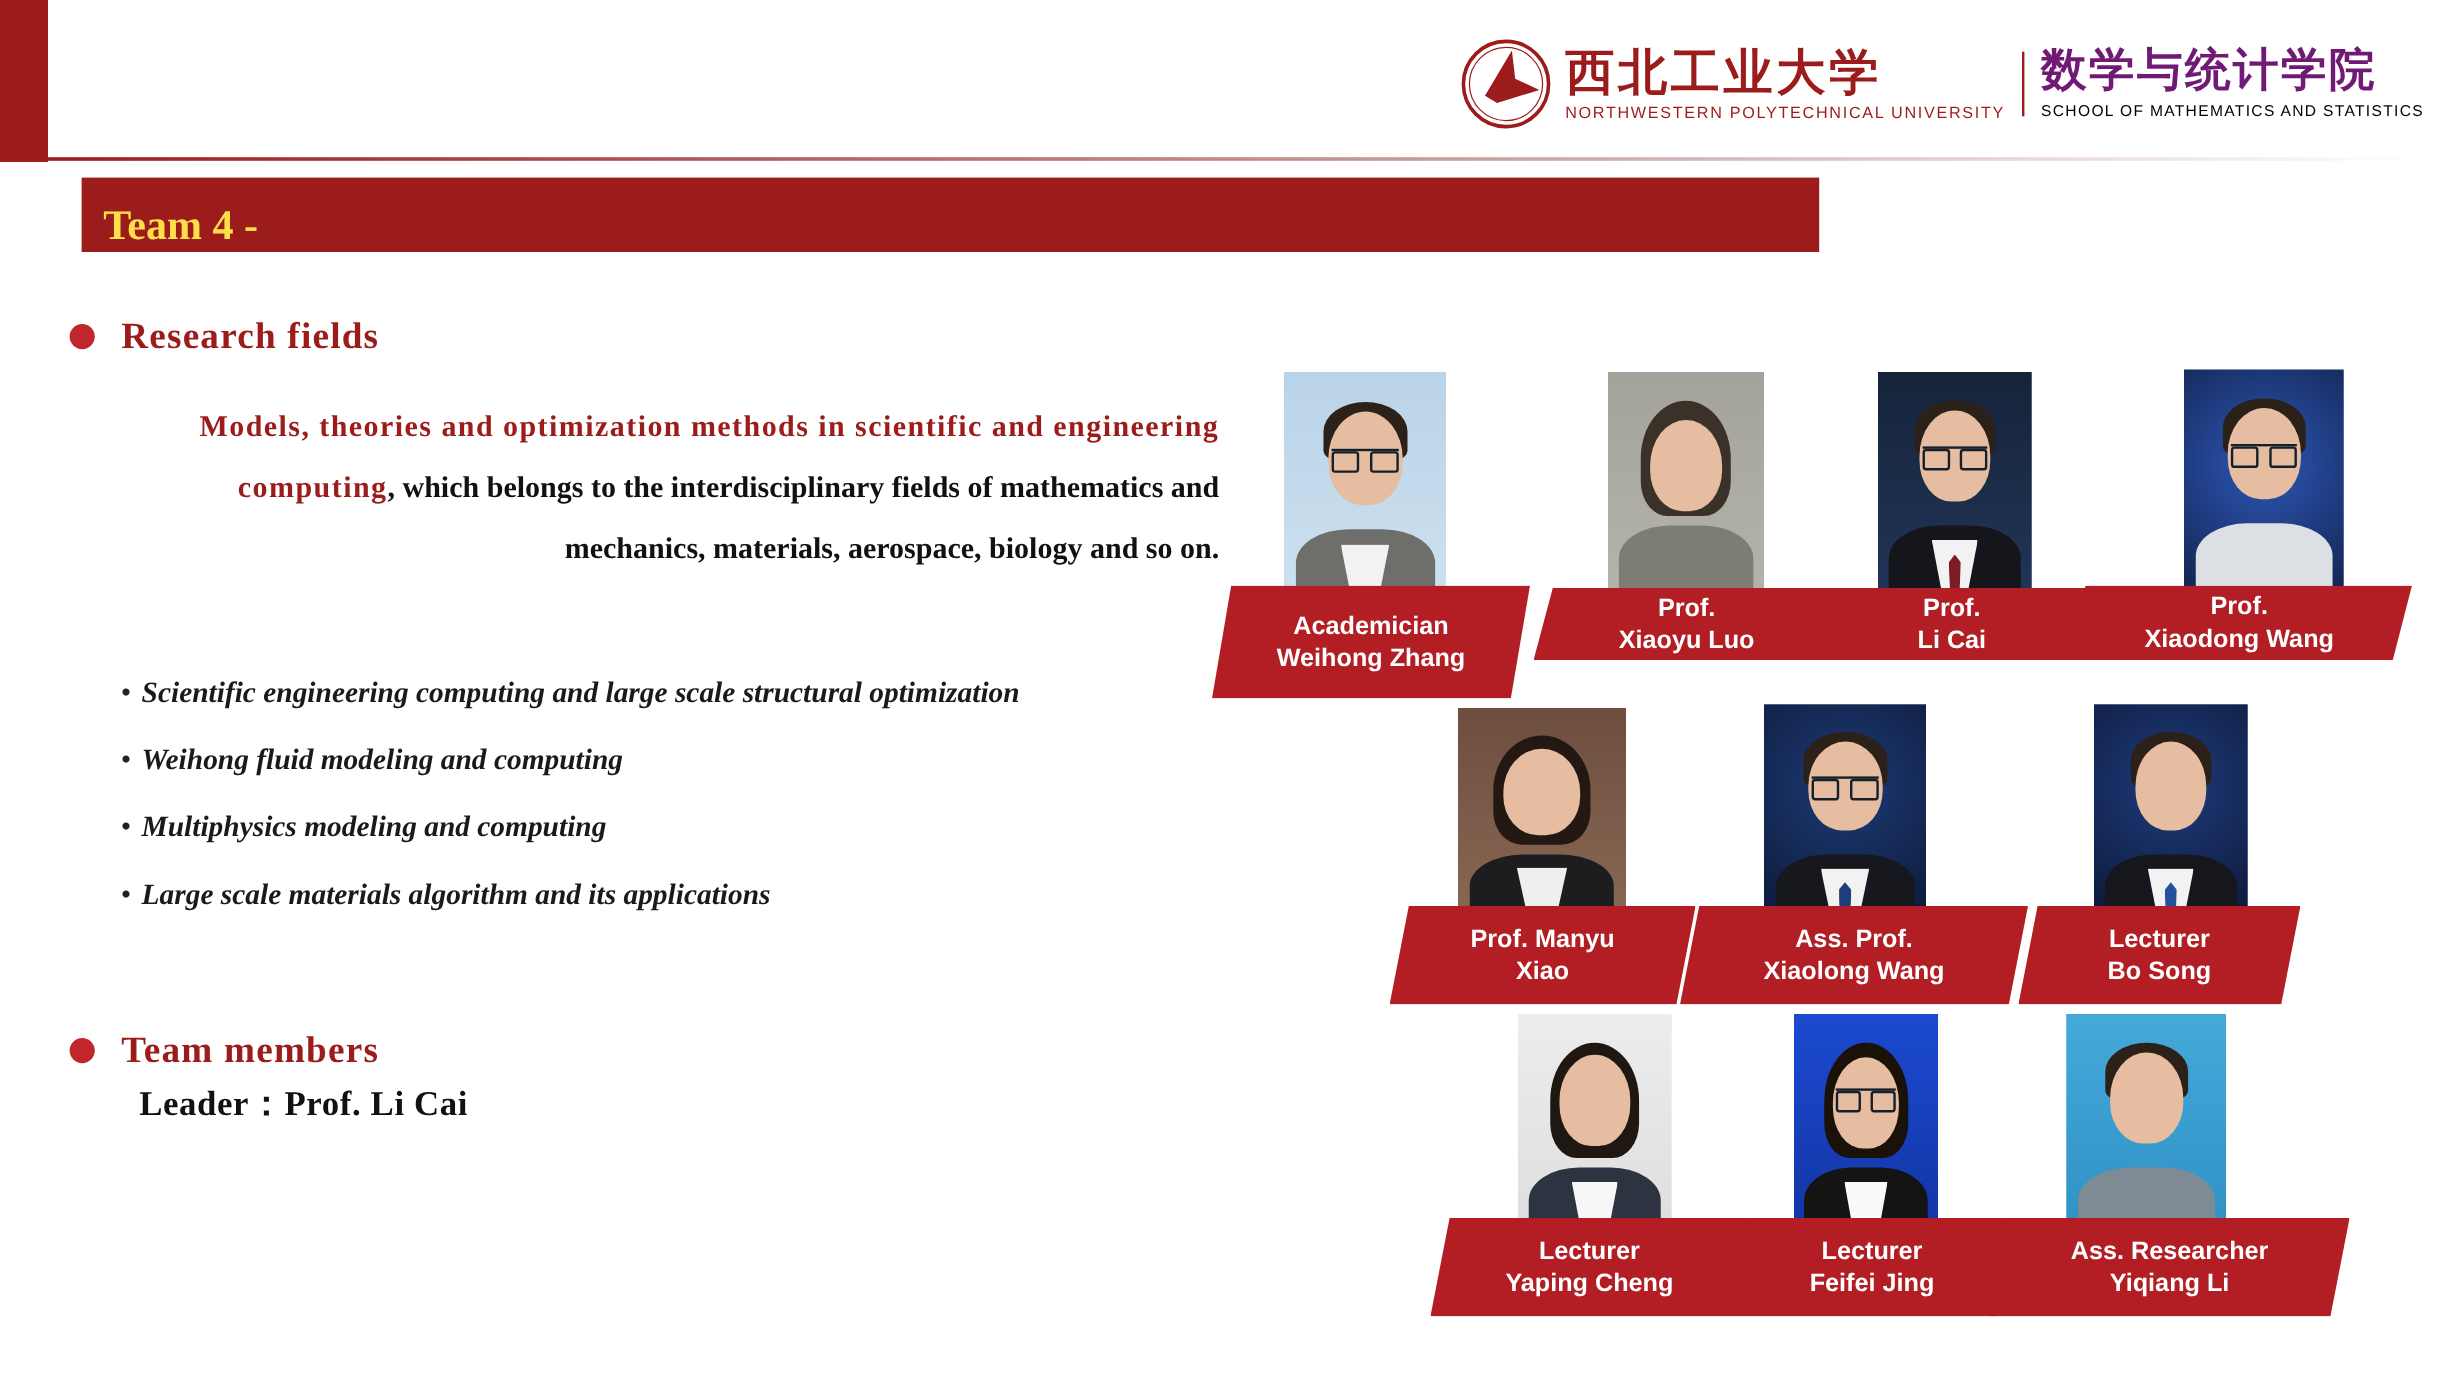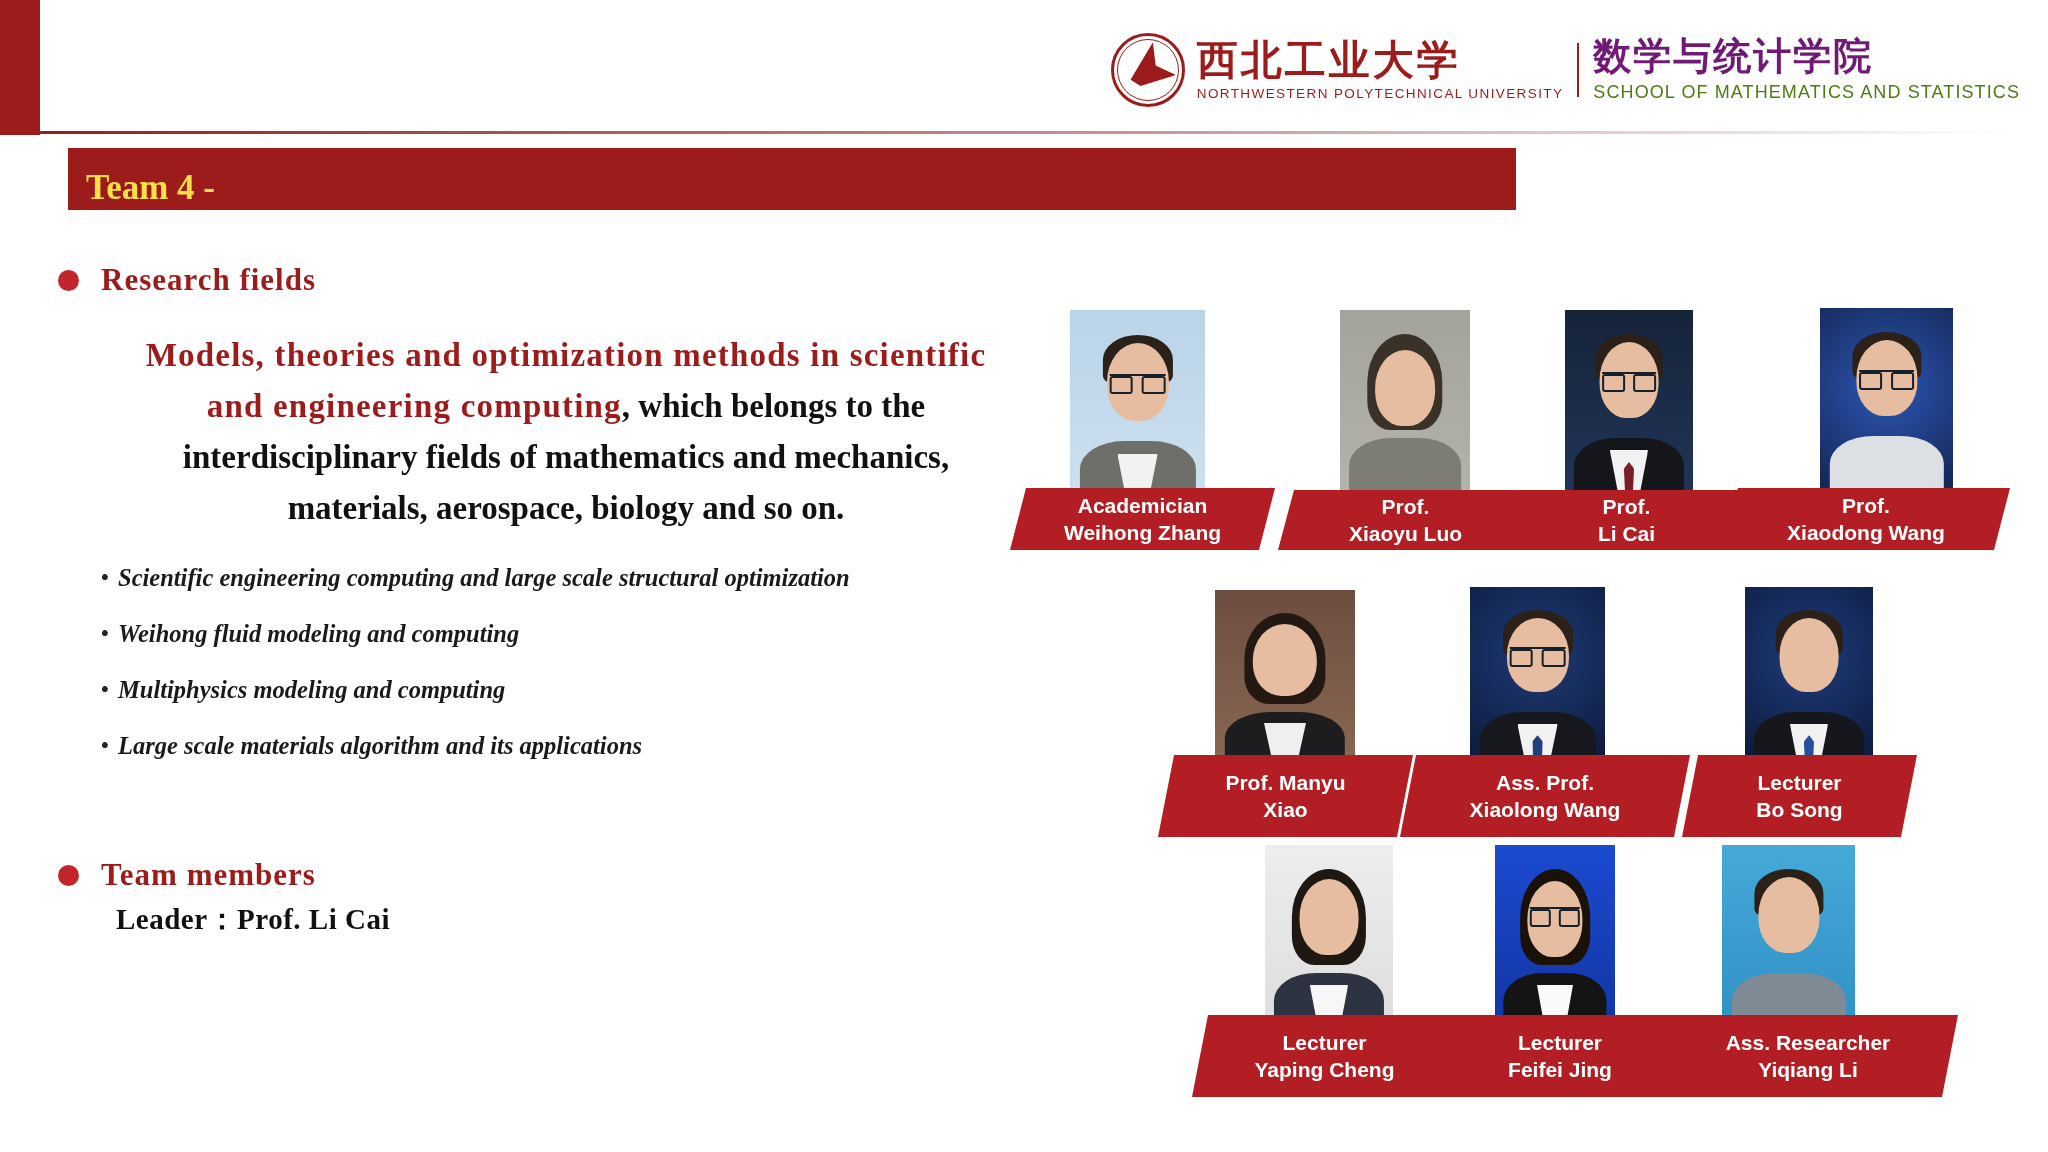--- a/index.html
+++ b/index.html
@@ -101,22 +101,22 @@
   .logo-school-cn {
     font-family: "Liberation Serif", serif;
     font-size: 38px;
     font-weight: bold;
     color: #701a75;
     letter-spacing: 2px;
     line-height: 1.05;
   }
   .logo-school-en {
     font-family: "Liberation Sans", sans-serif;
-    font-size: 18px;
-    color: #4d7c0f;
+    font-size: 13px;
+    color: #000000;
     letter-spacing: 1.1px;
     margin-top: 5px;
   }
   .logo-col { display: flex; flex-direction: column; justify-content: center; }
 
   
   .team-banner {
     position: absolute;
     left: 68px; top: 148px;
     width: 1448px; height: 62px;
@@ -158,25 +158,25 @@
     color: #9c1b1b;
     letter-spacing: 1px;
   }
   #research-fields-row { left: 58px; top: 262px; }
   #team-members-row { left: 58px; top: 835px; margin-top: 22px; }
 
   .para {
     position: absolute;
     left: 116px; top: 330px;
     width: 900px;
-    font-size: 33px;
+    font-size: 25px;
     line-height: 51px;
     font-weight: bold;
     color: #111111;
-    text-align: center;
+    text-align: right;
   }
   .para .hl {
     color: #9c1b1b;
     letter-spacing: 1.2px;
   }
 
   .sub-list {
     position: absolute;
     left: 92px; top: 553px;
     width: 900px;
@@ -384,21 +384,21 @@
 
   <div class="person">
     <div class="photo" style="left:60px; top:10px; width:135px; height:205px; background:#bcd4e6;">
       <div class="p-bg" style="background:linear-gradient(#b9d3e8,#cfe2f0)"></div>
       <div class="p-body" style="background:#6e6f6b"></div>
       <div class="p-shirt"></div>
       <div class="p-hair"></div>
       <div class="p-head"></div>
       <div class="p-glasses"></div>
     </div>
-    <div class="ribbon" style="left:0px; top:188px; width:265px; height:62px;">
+    <div class="ribbon" style="left:0px; top:188px; width:265px; height:94px;">
       <span style="white-space:pre-line">Academician
 Weihong Zhang</span>
     </div>
   </div>
 
   <div class="person">
     <div class="photo" style="left:330px; top:10px; width:130px; height:200px; background:#9c9c96;">
       <div class="p-bg" style="background:linear-gradient(#a3a39c,#b5b5ad)"></div>
       <div class="p-body" style="background:#7d7d76"></div>
       <div class="p-hair-long" style="background:#3a3129"></div>

